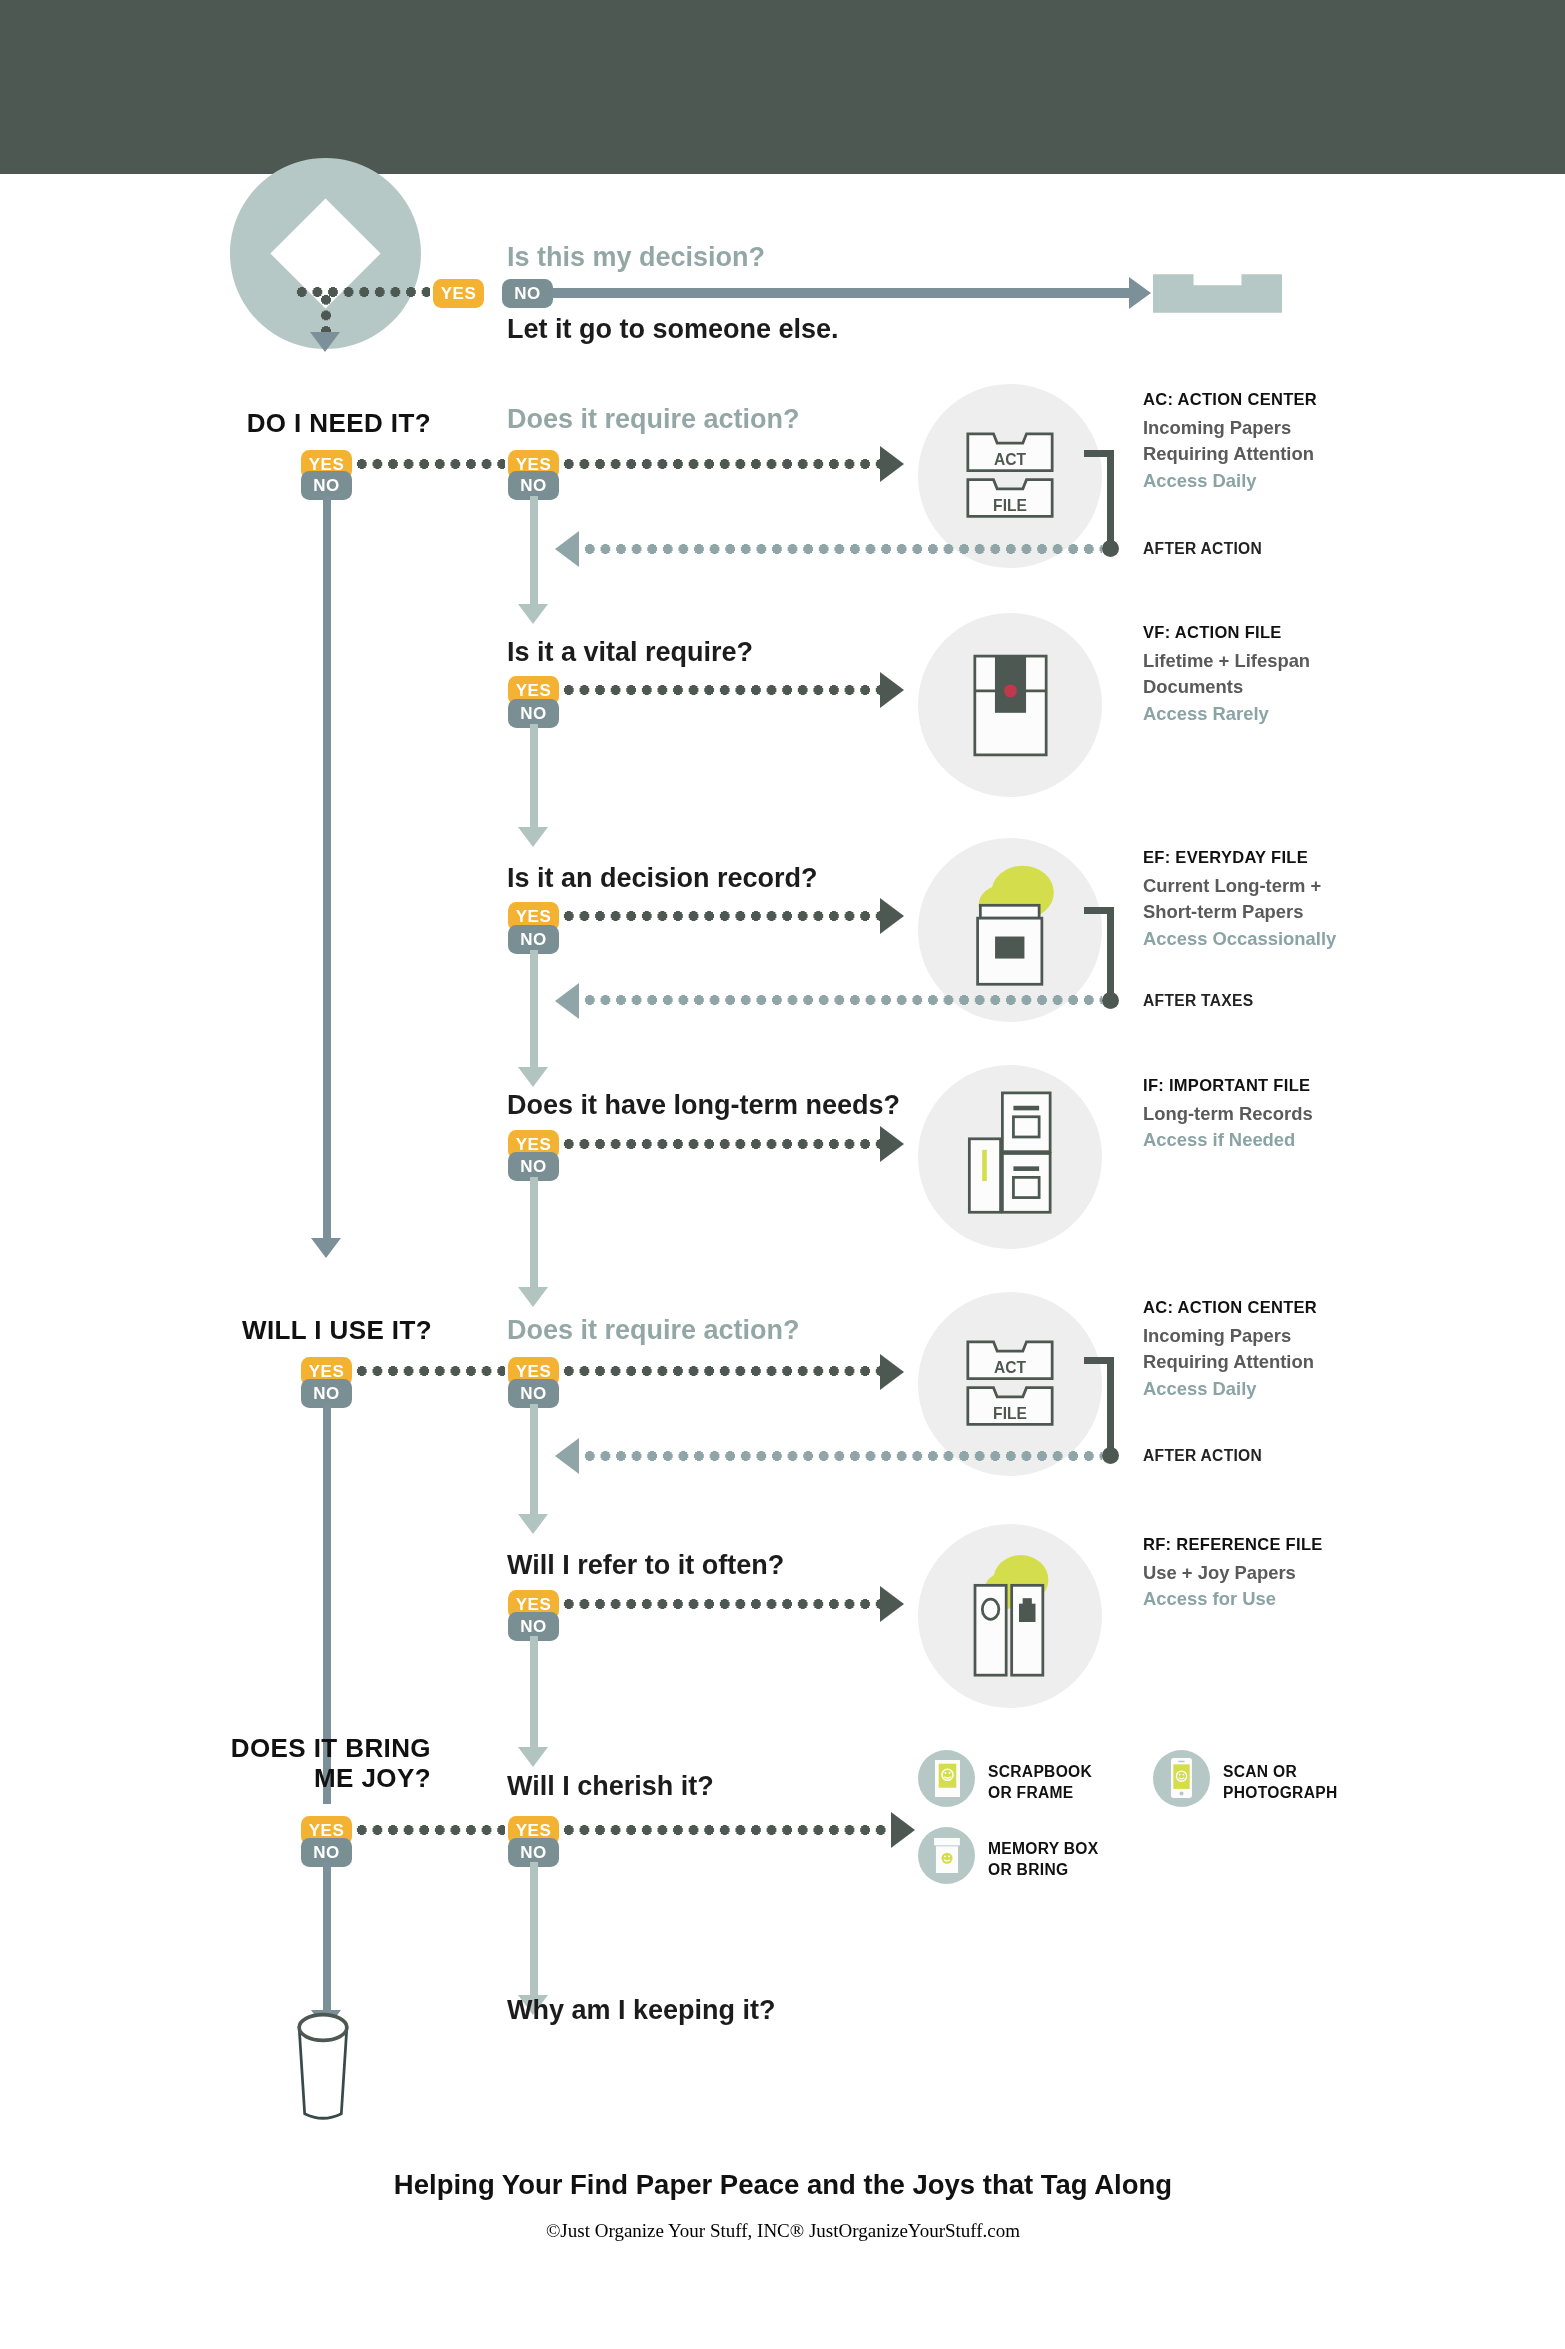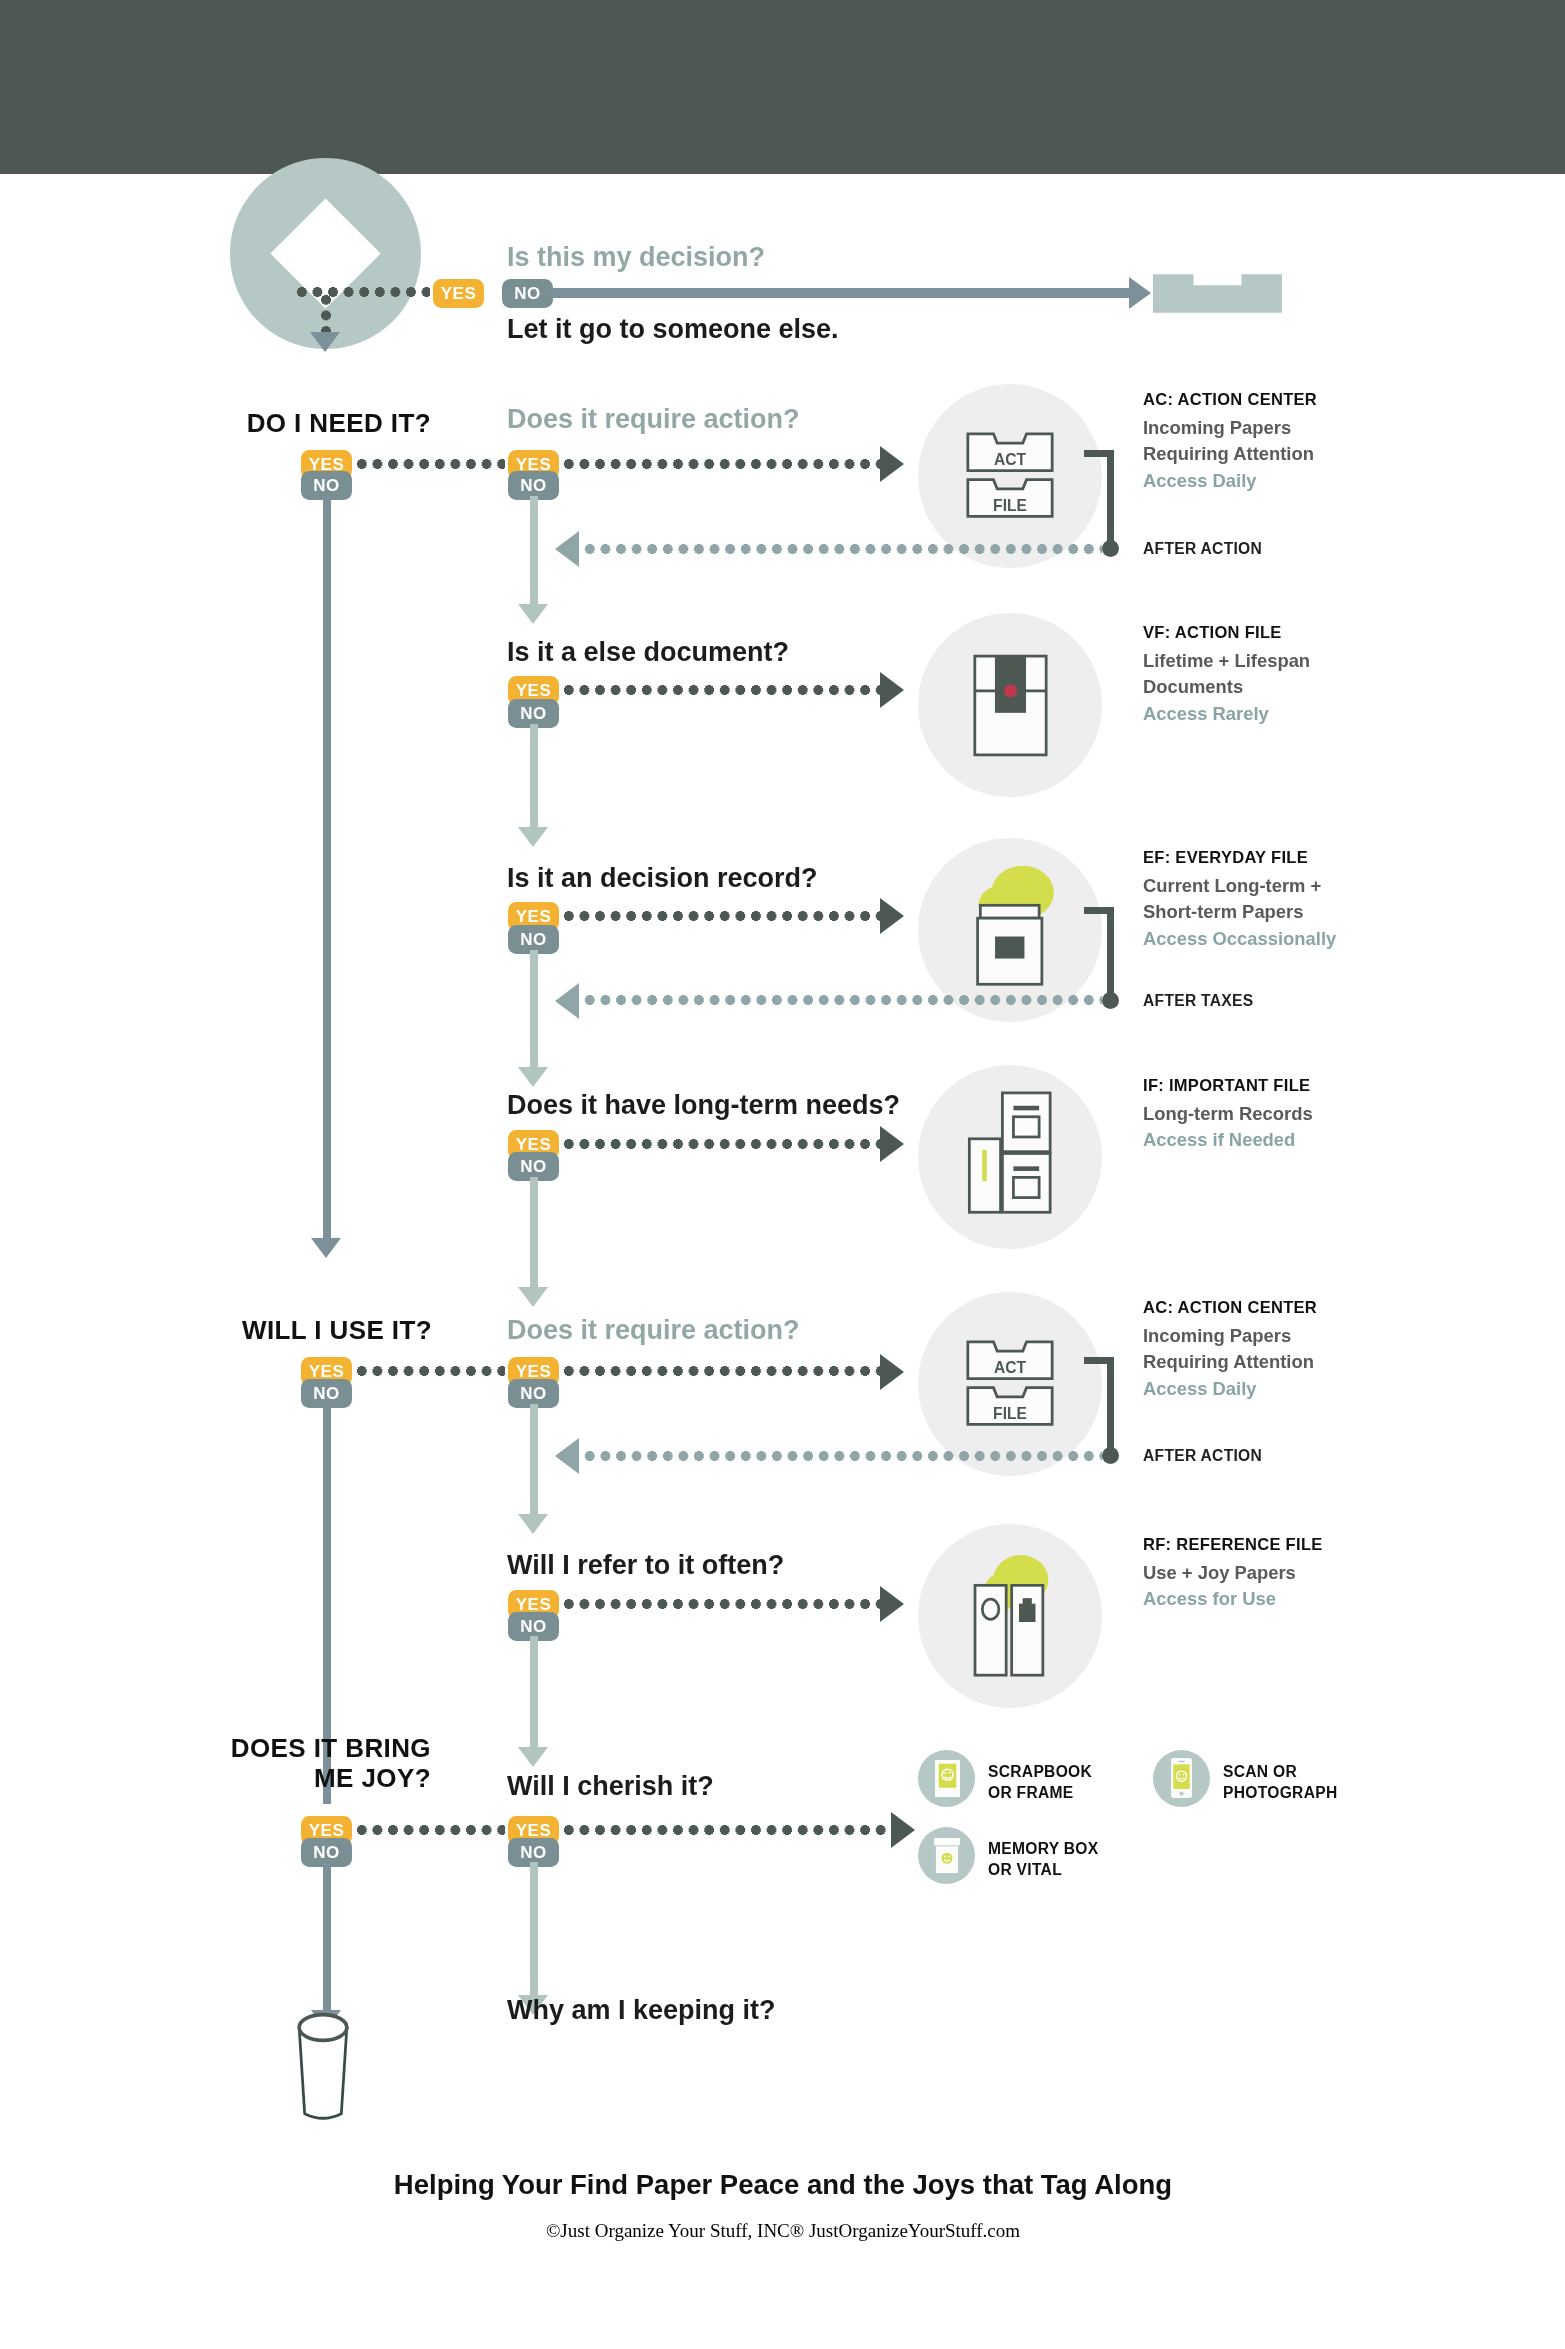--- a/index.html
+++ b/index.html
@@ -207,21 +207,21 @@
     <div class="acc">Access Daily</div>
   </div>
 
   <div class="elbow" style="left:1107px;top:450px;width:7.3px;height:96px;"></div>
   <div class="elbow" style="left:1084px;top:450px;width:30px;height:7.3px;"></div>
   <div class="dot-cap" style="left:1102px;top:540px;"></div>
   <div class="dots light" style="left:582px;top:544px;width:520px;"></div>
   <div class="chev-left" style="left:555px;top:531px;"></div>
   <div class="after-label" style="left:1143px;top:540px;">AFTER ACTION</div>
 
-  <div class="q-dark" style="left:507px;top:637px;">Is it a else document?</div>
+  <div class="q-dark" style="left:507px;top:637px;">Is it a vital require?</div>
   <div class="pill yes" style="left:508px;top:676px;">YES</div>
   <div class="pill no" style="left:508px;top:699px;">NO</div>
   <div class="dots" style="left:561px;top:685px;width:320px;"></div>
   <div class="chev-right" style="left:880px;top:672px;"></div>
   <div class="vline" style="left:530px;top:724px;height:106px;"></div>
   <div class="arrowhead sage" style="left:518px;top:827px;"></div>
 
   <div class="dest-circle" style="left:918px;top:613px;width:184px;height:184px;"></div>
   <div class="dest-svg" style="left:973px;top:654px;">
     <svg width="75" height="103" viewBox="0 0 82 112">
@@ -430,21 +430,21 @@
         <rect x="0" y="0" width="28" height="8" fill="#fcfcfc"></rect>
         <rect x="2" y="9" width="24" height="29" fill="#fcfcfc"></rect>
         <circle cx="14" cy="22" r="6" fill="#d4de4c"></circle>
         <circle cx="11.8" cy="20" r="1" fill="#fcfcfc"></circle>
         <circle cx="16.2" cy="20" r="1" fill="#fcfcfc"></circle>
         <path d="M10.6 23.6 Q14 26.4 17.4 23.6" fill="none" stroke="#fcfcfc" stroke-width="1.3"></path>
       </svg>
     </div>
     <div class="joy-label" style="left:70px;top:11px;">
       <span>MEMORY BOX</span><br>
-      <span>OR VITAL</span>
+      <span>OR BRING</span>
     </div>
   </div>
 
   <div class="q-dark" style="left:507px;top:1995px;">Why am I keeping it?</div>
 
   <div class="trash" style="left:288px;top:2011px;">
     <svg width="70" height="110" viewBox="0 0 76 120">
       <path d="M12 18 L18 112 Q38 122 58 112 L64 18 Z" fill="#ffffff" stroke="#3a4a4a" stroke-width="3"></path>
       <ellipse cx="38" cy="18" rx="26" ry="14" fill="#ffffff" stroke="#4e5852" stroke-width="4"></ellipse>
     </svg>

